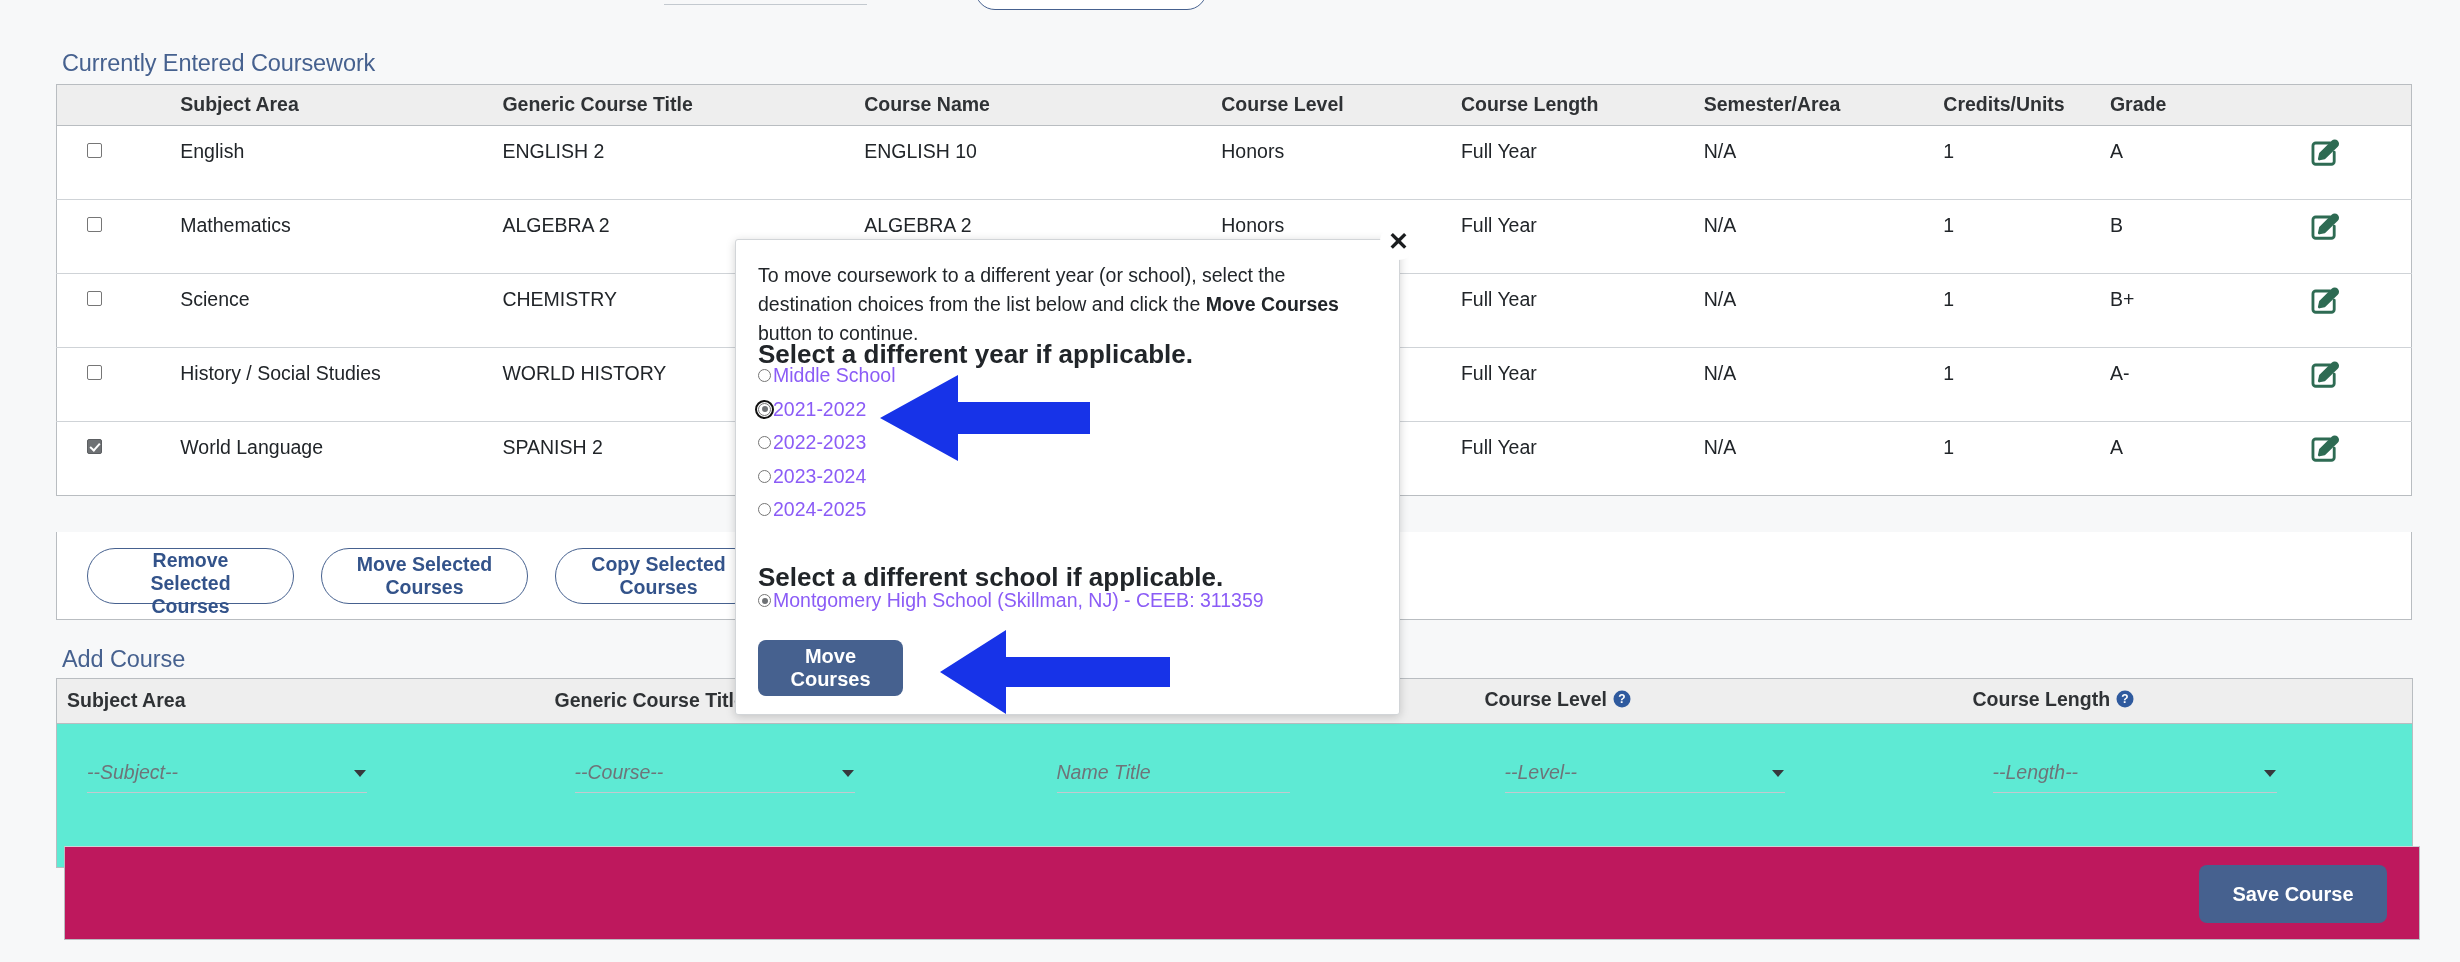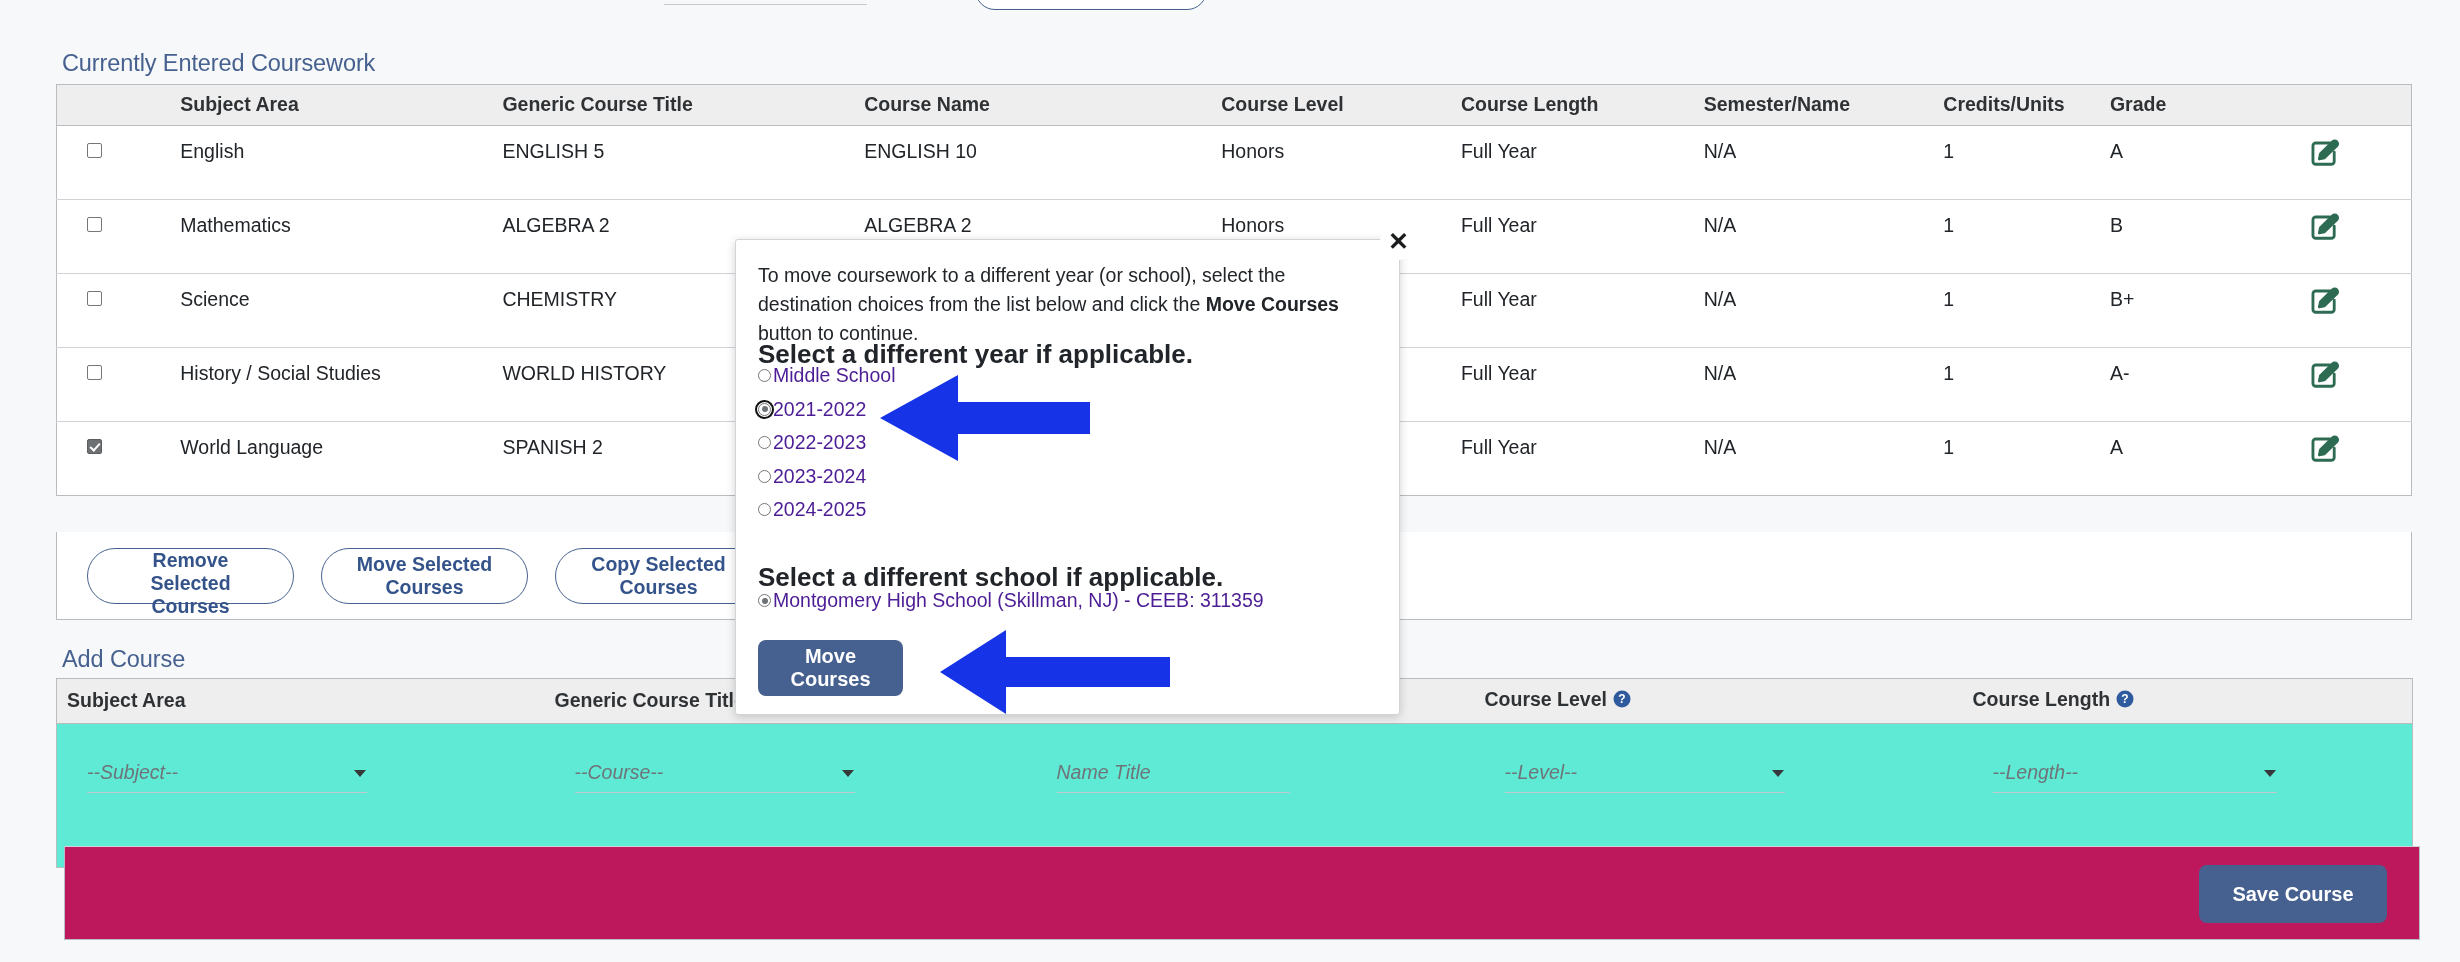--- a/index.html
+++ b/index.html
@@ -305,21 +305,21 @@
   }
   #year-radios   { top: 127px; }
   #school-radios { top: 352px; }
 
   .radio-row {
     display: flex;
     align-items: center;
     height: 17px;
     margin-bottom: 0px;
     font-size: 19.5px;
-    color: #4c1d95;
+    color: #8b5cf6;
     white-space: nowrap;
     cursor: pointer;
   }
   #year-radios .radio-row { margin-bottom: 16.5px; }
 
   .radio {
     -webkit-appearance: none;
     appearance: none;
     width: 13px; height: 13px;
     min-width: 13px;
@@ -376,36 +376,36 @@
 
     <table class="tbl">
       <thead>
         <tr>
           <th class="c-chk"></th>
           <th class="c-subj">Subject Area</th>
           <th class="c-gen">Generic Course Title</th>
           <th class="c-name">Course Name</th>
           <th class="c-lvl">Course Level</th>
           <th class="c-len">Course Length</th>
-          <th class="c-sem">Semester/Name</th>
+          <th class="c-sem">Semester/Area</th>
           <th class="c-cred">Credits/Units</th>
           <th class="c-grade">Grade</th>
           <th class="c-edit"></th>
         </tr>
       </thead>
       <tbody id="coursework-body">
           <tr>
             <td class="c-chk">
               <span class="row-checkbox"></span>
             </td>
             <td class="c-subj">
               <span class="cellpad">English</span>
             </td>
             <td class="c-gen">
-              <span class="cellpad">ENGLISH 5</span>
+              <span class="cellpad">ENGLISH 2</span>
             </td>
             <td class="c-name">
               <span class="cellpad">ENGLISH 10</span>
             </td>
             <td class="c-lvl">
               <span class="cellpad">Honors</span>
             </td>
             <td class="c-len">
               <span class="cellpad">Full Year</span>
             </td>

